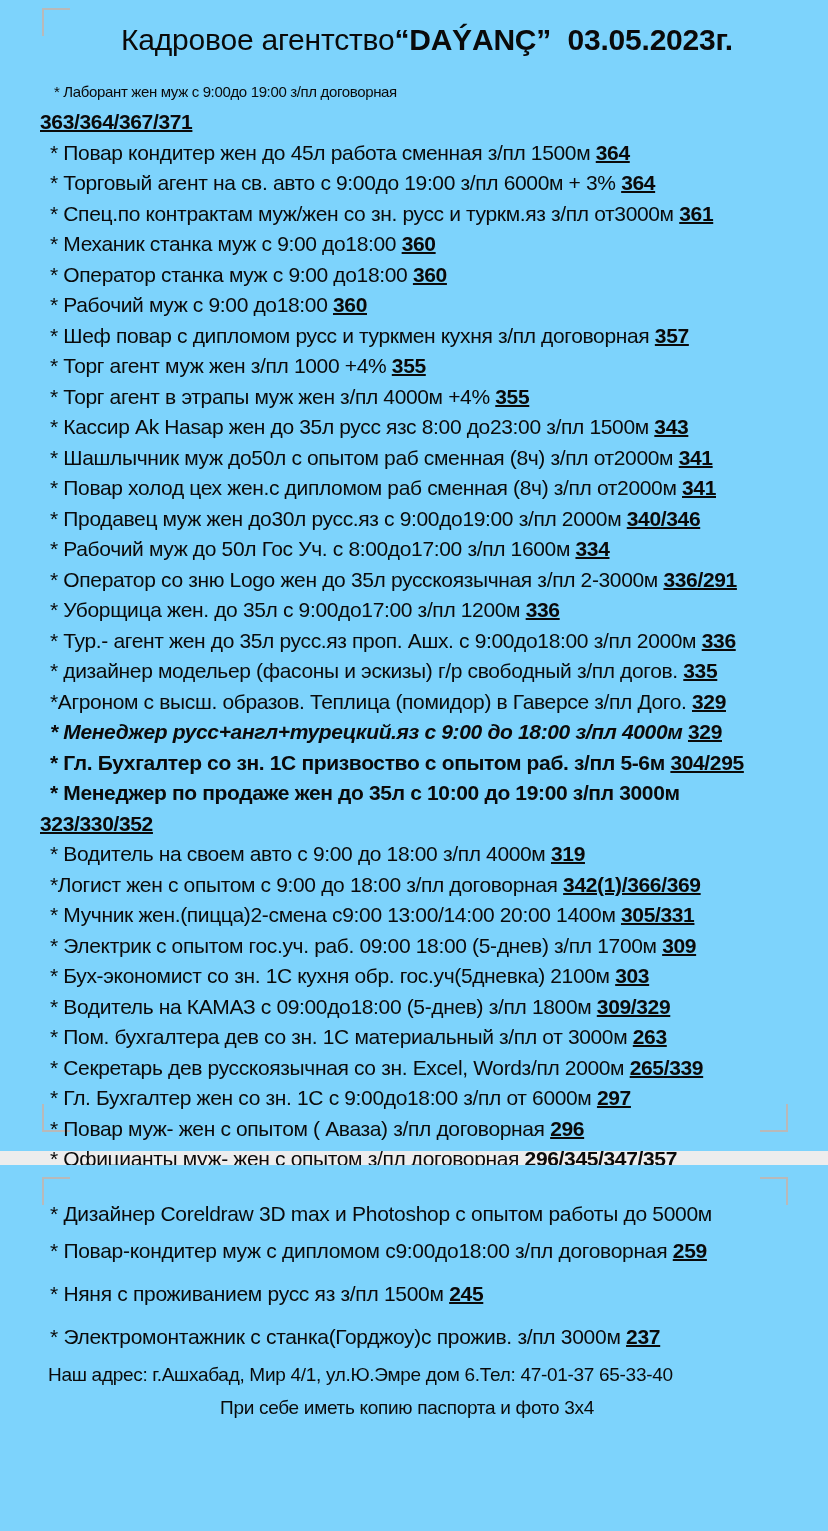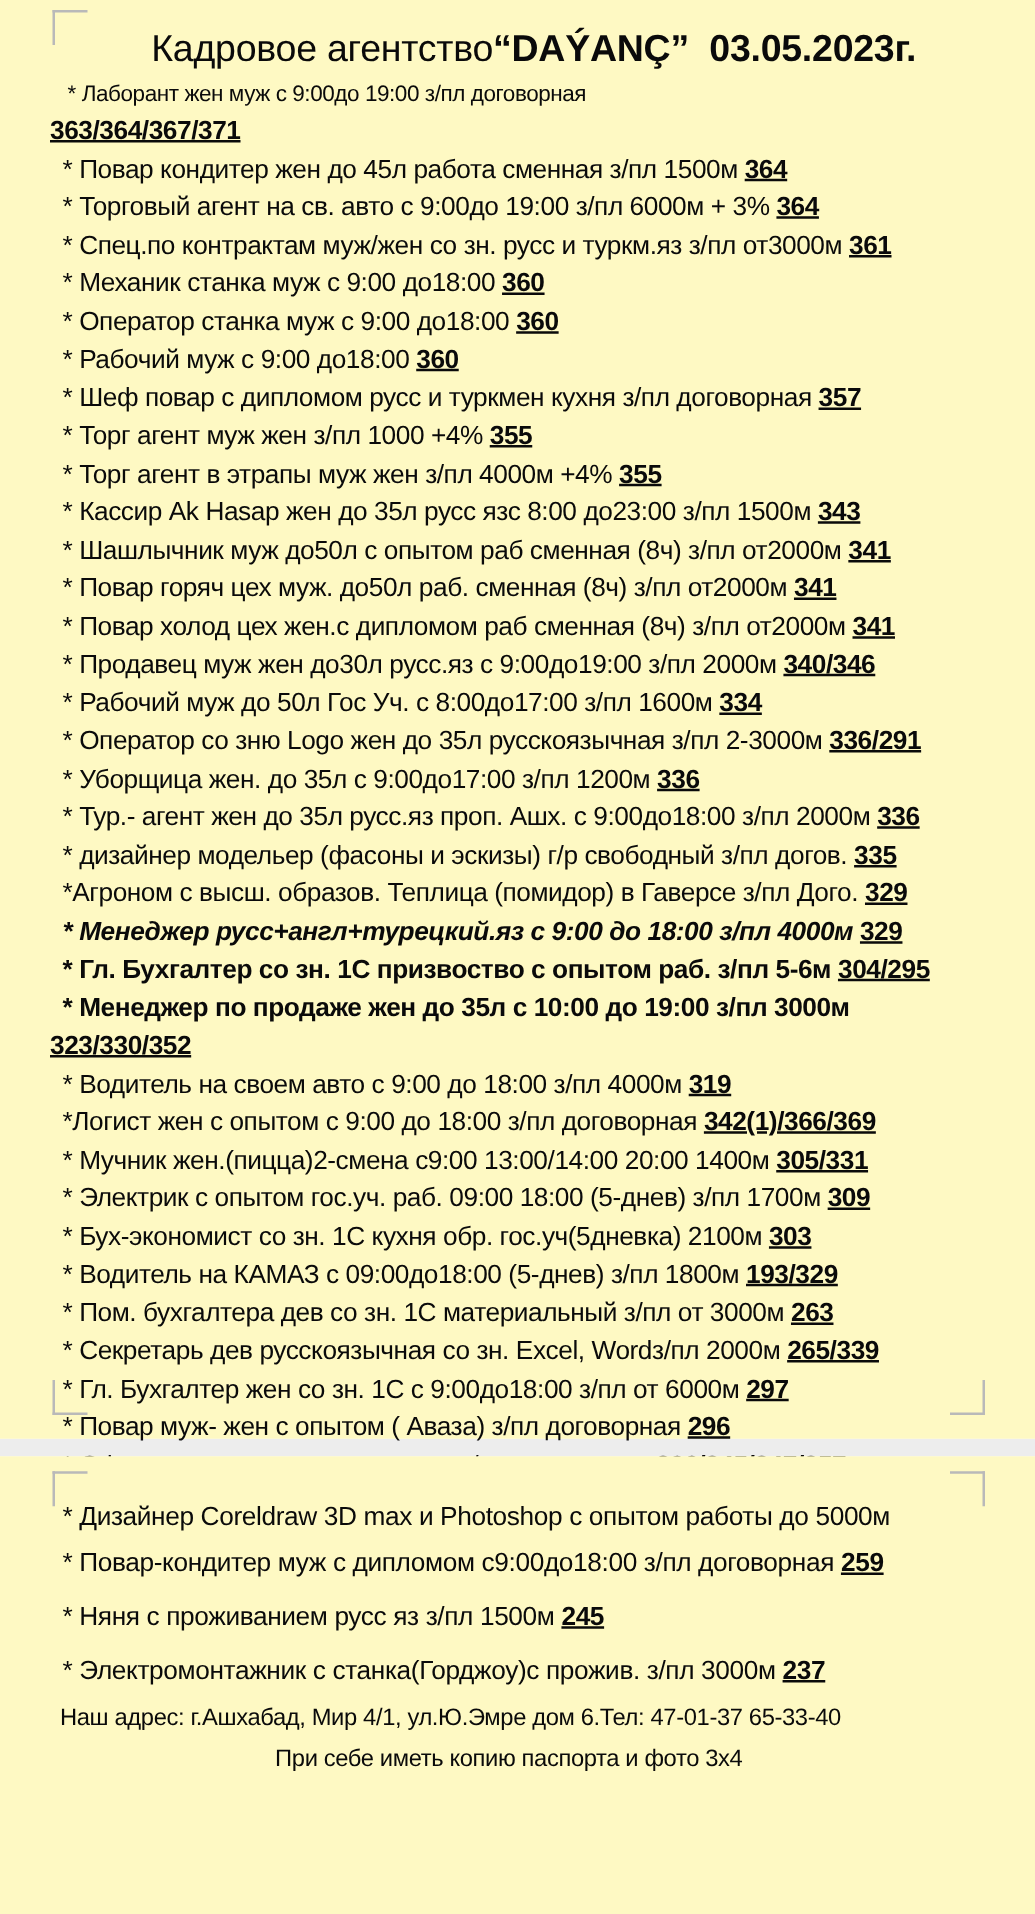--- a/index.html
+++ b/index.html
@@ -20,21 +20,21 @@
   .doc {
     position: relative;
     width: 828px;
     height: 1531px;
     background: #ffffff;
   }
 
   
   .page {
     position: relative;
-    background: #fef9c3;
+    background: #7dd3fc;
     width: 828px;
     box-sizing: border-box;
   }
   .page-one  { height: 1151px; padding: 0; }
   .page-gap  { height: 14px; background: #ededed; width: 828px; }
   .page-two  { height: 366px; padding: 0; }
 
   
   .corner {
     position: absolute;
@@ -93,21 +93,21 @@
   .num-only {
     font-weight: 700;
     text-decoration: underline;
     text-underline-offset: 1px;
     font-size: 21px;
     line-height: 30.5px;
     letter-spacing: -0.35px;
     display: inline-block;
   }
 
-  .line.first-item { padding-left: 14px; font-size: 18px; }
+  .line.first-item { padding-left: 14px; font-size: 15px; margin-top: 17px; }
 
   
   .p2-line {
     font-size: 21px;
     line-height: 43px;
     white-space: nowrap;
     letter-spacing: -0.3px;
     padding-left: 10px;
   }
   .p2-line.tight { line-height: 30px; }
@@ -158,21 +158,20 @@
           <div class="line indent"><span>* Торговый агент на св. авто с 9:00до 19:00 з/пл 6000м + 3%</span> <span class="num">364</span></div>
           <div class="line indent"><span>* Спец.по контрактам муж/жен со зн. русс и туркм.яз з/пл от3000м</span> <span class="num">361</span></div>
           <div class="line indent"><span>* Механик станка муж с 9:00 до18:00</span> <span class="num">360</span></div>
           <div class="line indent"><span>* Оператор станка муж с 9:00 до18:00</span> <span class="num">360</span></div>
           <div class="line indent"><span>* Рабочий муж с 9:00 до18:00 </span> <span class="num">360</span></div>
           <div class="line indent"><span>* Шеф повар с дипломом  русс и туркмен кухня з/пл договорная</span> <span class="num">357</span></div>
           <div class="line indent"><span>* Торг агент муж жен з/пл 1000 +4%</span> <span class="num">355</span></div>
           <div class="line indent"><span>* Торг агент в этрапы муж жен з/пл 4000м +4%</span> <span class="num">355</span></div>
           <div class="line indent"><span>* Кассир Ak Hasap жен до 35л русс язс 8:00 до23:00 з/пл 1500м</span> <span class="num">343</span></div>
           <div class="line indent"><span>* Шашлычник  муж до50л с опытом раб сменная (8ч) з/пл от2000м</span> <span class="num">341</span></div>
-          <div class="line indent"><span>* Повар горяч цех муж. до50л раб. сменная (8ч) з/пл от2000м</span> <span class="num">341</span></div>
           <div class="line indent"><span>* Повар холод цех жен.с дипломом раб сменная (8ч) з/пл от2000м</span> <span class="num">341</span></div>
           <div class="line indent"><span>* Продавец муж жен до30л русс.яз с 9:00до19:00 з/пл 2000м</span> <span class="num">340/346</span></div>
           <div class="line indent"><span>* Рабочий муж до 50л Гос Уч. с 8:00до17:00 з/пл 1600м</span> <span class="num">334</span></div>
           <div class="line indent"><span>* Оператор со зню Logo жен до 35л русскоязычная  з/пл 2-3000м</span> <span class="num">336/291</span></div>
           <div class="line indent"><span>* Уборщица жен. до 35л с 9:00до17:00 з/пл 1200м </span> <span class="num">336</span></div>
           <div class="line indent"><span>* Тур.- агент жен до 35л русс.яз проп. Ашх.  с 9:00до18:00 з/пл 2000м</span> <span class="num">336</span></div>
           <div class="line indent"><span>* дизайнер модельер (фасоны и эскизы) г/р свободный з/пл догов.</span> <span class="num">335</span></div>
           <div class="line indent"><span>*Агроном с высш. образов. Теплица (помидор) в Гаверсе з/пл Дого.</span> <span class="num">329</span></div>
           <div class="line indent"><span style="font-weight: 700; font-style: italic;">* Менеджер русс+англ+турецкий.яз с 9:00 до 18:00 з/пл 4000м</span> <span class="num">329</span></div>
           <div class="line indent"><span style="font-weight: 700;">* Гл. Бухгалтер со зн. 1С призвоство с опытом раб. з/пл 5-6м</span> <span class="num">304/295</span></div>
@@ -184,21 +183,21 @@
       <div class="line flush">
         <span class="num-only">323/330/352</span>
       </div>
 
       <div id="list-main2">
           <div class="line indent"><span>* Водитель на своем авто с 9:00 до 18:00 з/пл 4000м</span> <span class="num">319</span></div>
           <div class="line indent"><span>*Логист жен с опытом с 9:00 до 18:00 з/пл договорная</span> <span class="num">342(1)/366/369</span></div>
           <div class="line indent"><span>* Мучник жен.(пицца)2-смена с9:00 13:00/14:00 20:00 1400м</span> <span class="num">305/331</span></div>
           <div class="line indent"><span>* Электрик с опытом гос.уч. раб. 09:00 18:00 (5-днев) з/пл 1700м </span> <span class="num">309</span></div>
           <div class="line indent"><span>* Бух-экономист со зн. 1С кухня обр. гос.уч(5дневка) 2100м </span> <span class="num">303</span></div>
-          <div class="line indent"><span>* Водитель на КАМАЗ с 09:00до18:00 (5-днев) з/пл 1800м </span> <span class="num">193/329</span></div>
+          <div class="line indent"><span>* Водитель на КАМАЗ с 09:00до18:00 (5-днев) з/пл 1800м </span> <span class="num">309/329</span></div>
           <div class="line indent"><span>* Пом. бухгалтера дев со зн. 1С материальный  з/пл от 3000м </span> <span class="num">263</span></div>
           <div class="line indent"><span>* Секретарь дев русскоязычная со зн. Excel, Wordз/пл 2000м</span> <span class="num">265/339</span></div>
           <div class="line indent"><span>* Гл. Бухгалтер жен  со зн. 1С с 9:00до18:00 з/пл от 6000м </span> <span class="num">297</span></div>
           <div class="line indent"><span>* Повар муж- жен с опытом ( Аваза) з/пл договорная </span> <span class="num">296</span></div>
           <div class="line indent"><span>* Официанты муж- жен с опытом  з/пл договорная </span> <span class="num">296/345/347/357</span></div>
           <div class="line indent"><span>*Кассир дев до 30л сменнаяз/пл1500м </span> <span class="num">298</span></div>
         </div>
 
     </div>
   </div>

